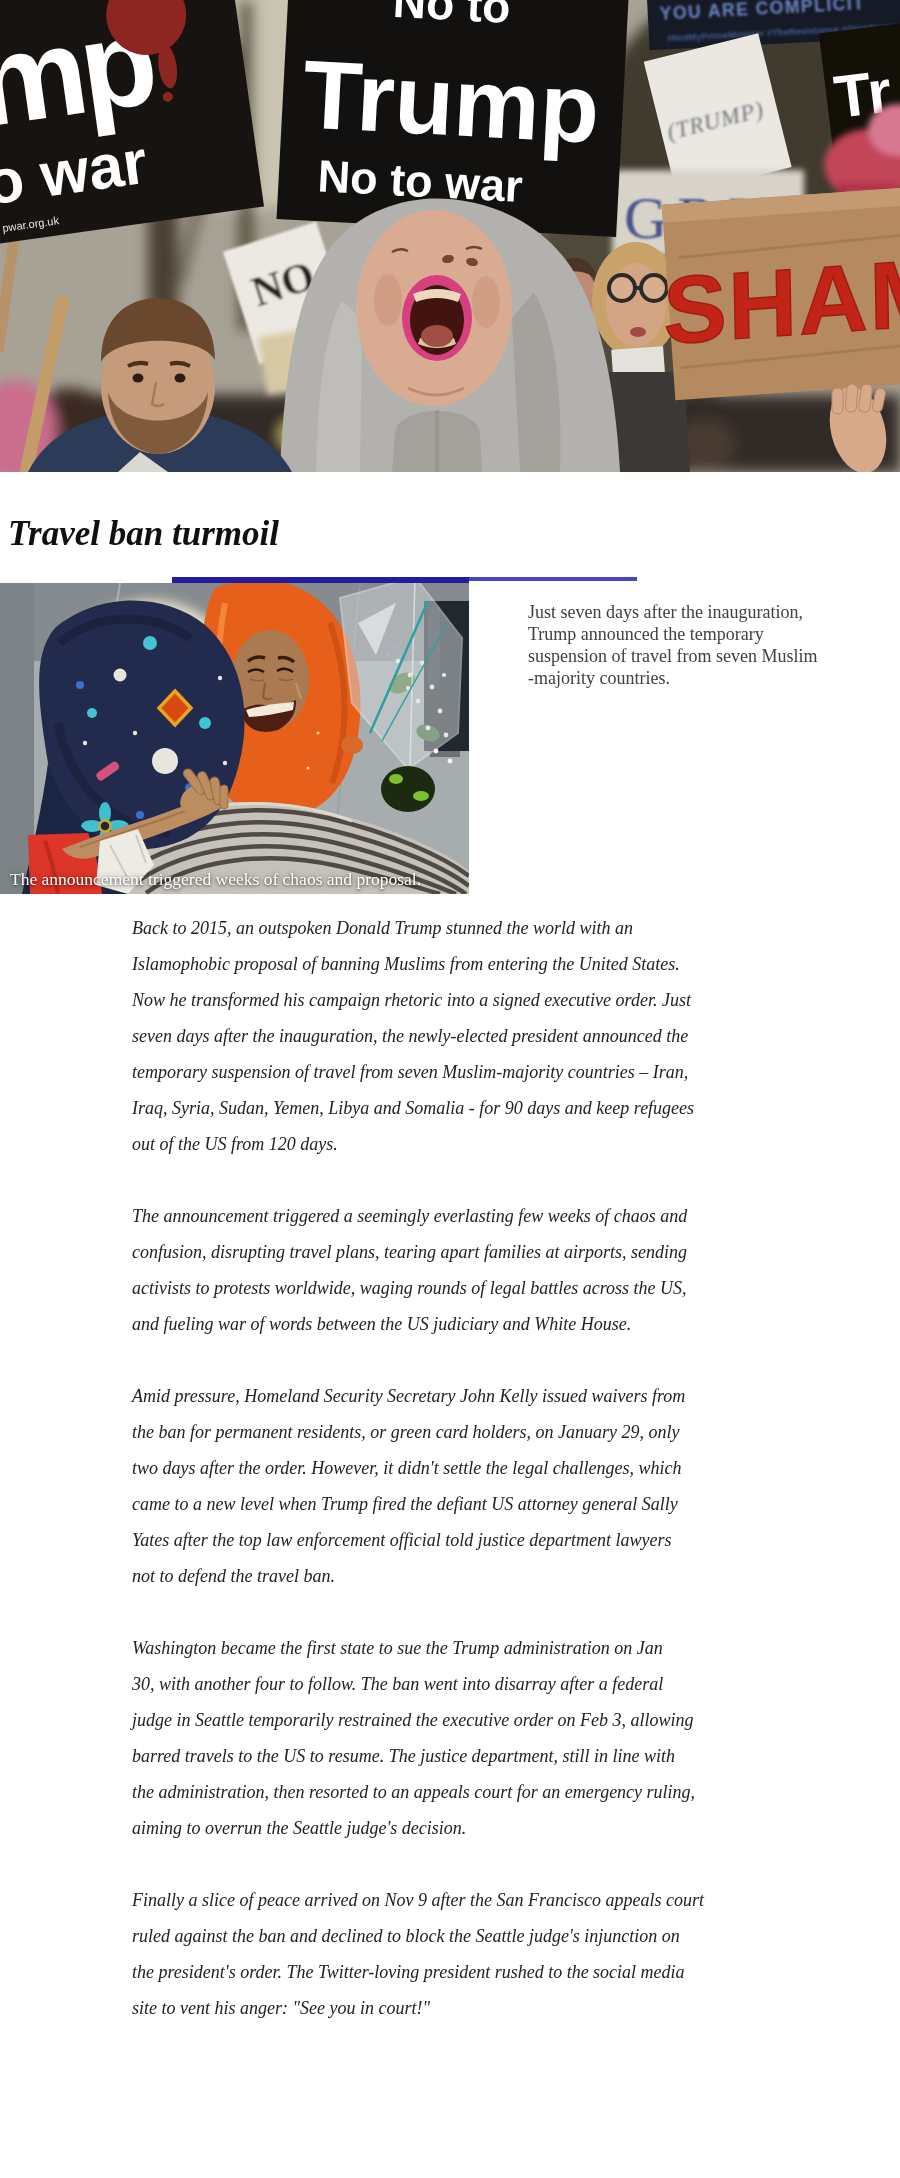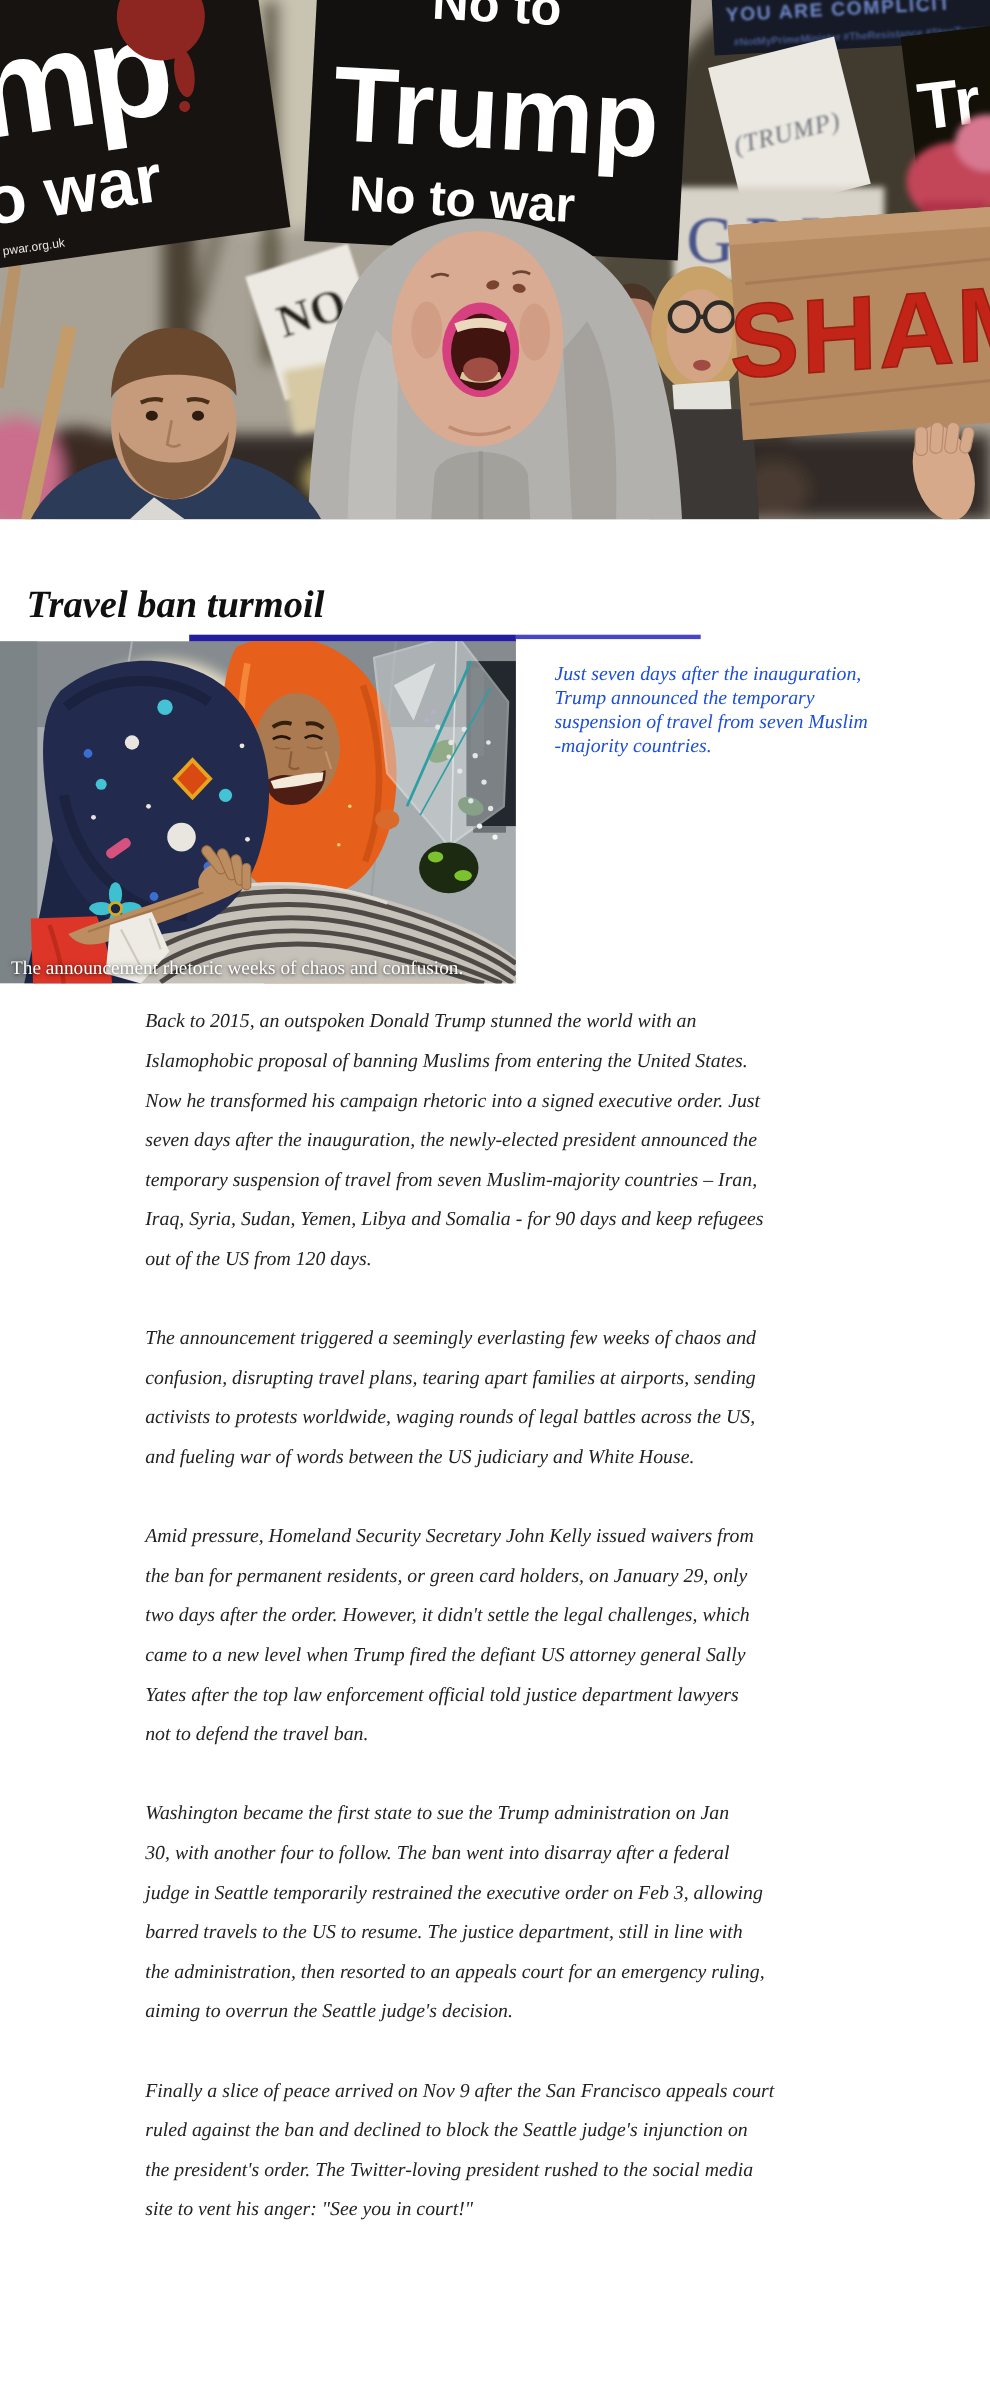--- a/index.html
+++ b/index.html
@@ -12,22 +12,22 @@
   #title{left:8px;top:514px;font-size:35px;font-weight:bold;font-style:italic;color:#101010;
          letter-spacing:0px;white-space:nowrap;}
   
   #divider-dark{left:172px;top:577px;width:297px;height:7px;background:#211ca0;}
   #divider-light{left:469px;top:577px;width:168px;height:4px;background:#4946c5;}
   
   #photo2{left:0;top:583px;width:469px;height:311px;}
   #photo2-caption{left:10px;top:869px;width:455px;color:#ffffff;font-size:17.5px;
                   text-shadow:0 1px 3px rgba(0,0,0,.6),0 0 6px rgba(0,0,0,.35);white-space:nowrap;}
   
-  #lede{left:504px;top:601px;width:330px;font-size:18px;line-height:22px;color:#1d4ed8;
-        white-space:pre-line;font-style:italic;}
+  #lede{left:528px;top:601px;width:330px;font-size:18px;line-height:22px;color:#404040;
+        white-space:pre-line;}
   
   #body-text{left:132px;top:910px;width:660px;color:#222222;}
   #body-text p{margin:0 0 36px 0;font-size:18px;line-height:36px;white-space:pre-line;font-style:italic;}
   .sans{font-family:"Liberation Sans","DejaVu Sans",sans-serif;}
   svg text{user-select:none;}
 </style>
 </head>
 <body>
 
 <div id="page">
@@ -182,21 +182,21 @@
       <path d="M101,362 C101,318 127,298 158,298 C189,298 215,318 215,360 C201,334 115,334 101,362 Z" fill="#6a482e"></path>
       <path d="M108,392 C110,432 132,452 158,454 C184,452 206,432 208,392 C196,430 120,430 108,392 Z" fill="#7a5536" opacity="0.92"></path>
       <ellipse cx="138" cy="378" rx="5.5" ry="4.5" fill="#2e1c10"></ellipse>
       <ellipse cx="180" cy="378" rx="5.5" ry="4.5" fill="#2e1c10"></ellipse>
       <path d="M128,366 q10,-5 20,-2" stroke="#4a3018" stroke-width="4" fill="none"></path>
       <path d="M170,364 q10,-3 20,2" stroke="#4a3018" stroke-width="4" fill="none"></path>
       <path d="M156,382 l-4,22 q6,4 12,0" stroke="#a87a5c" stroke-width="2.5" fill="none"></path>
     </g>
   </svg>
 
-  <h1 id="title" class="abs" style="margin:16px;">Travel ban turmoil</h1>
+  <h1 id="title" class="abs" style="margin:0;">Travel ban turmoil</h1>
   <div id="divider-dark" class="abs"></div>
   <div id="divider-light" class="abs"></div>
 
   <svg id="photo2" class="abs" width="469" height="311" viewBox="0 0 469 311" aria-hidden="true">
     <defs>
       <filter id="p6" x="-40%" y="-40%" width="180%" height="180%">
           <feGaussianBlur stdDeviation="6"></feGaussianBlur>
         </filter>
       <filter id="p2" x="-40%" y="-40%" width="180%" height="180%">
           <feGaussianBlur stdDeviation="2"></feGaussianBlur>
@@ -344,21 +344,21 @@
       <rect x="202" y="188" width="9" height="30" rx="4.5" fill="#bb8d60" stroke="#9a6c42" stroke-width="1" transform="rotate(-24 206 203)"></rect>
       <rect x="212" y="194" width="9" height="28" rx="4.5" fill="#bb8d60" stroke="#9a6c42" stroke-width="1" transform="rotate(-12 216 208)"></rect>
       <rect x="220" y="202" width="8" height="24" rx="4" fill="#bb8d60" stroke="#9a6c42" stroke-width="1" transform="rotate(0 224 214)"></rect>
     </g>
 
     <g>
       <polygon points="100,258 138,246 154,282 128,311 96,302" fill="#eeebe4"></polygon>
       <path d="M110,262 L128,296 M136,252 L146,280" stroke="#cfcabe" stroke-width="2" fill="none"></path>
     </g>
   </svg>
-  <div id="photo2-caption" class="abs">The announcement rhetoric weeks of chaos and confusion.</div>
+  <div id="photo2-caption" class="abs">The announcement triggered weeks of chaos and proposal.</div>
 
   <div id="lede" class="abs">Just seven days after the inauguration,
 Trump announced the temporary
 suspension of travel from seven Muslim
 -majority countries.</div>
 
   <div id="body-text" class="abs">
     <p>Back to 2015, an outspoken Donald Trump stunned the world with an
 Islamophobic proposal of banning Muslims from entering the United States.
 Now he transformed his campaign rhetoric into a signed executive order. Just

